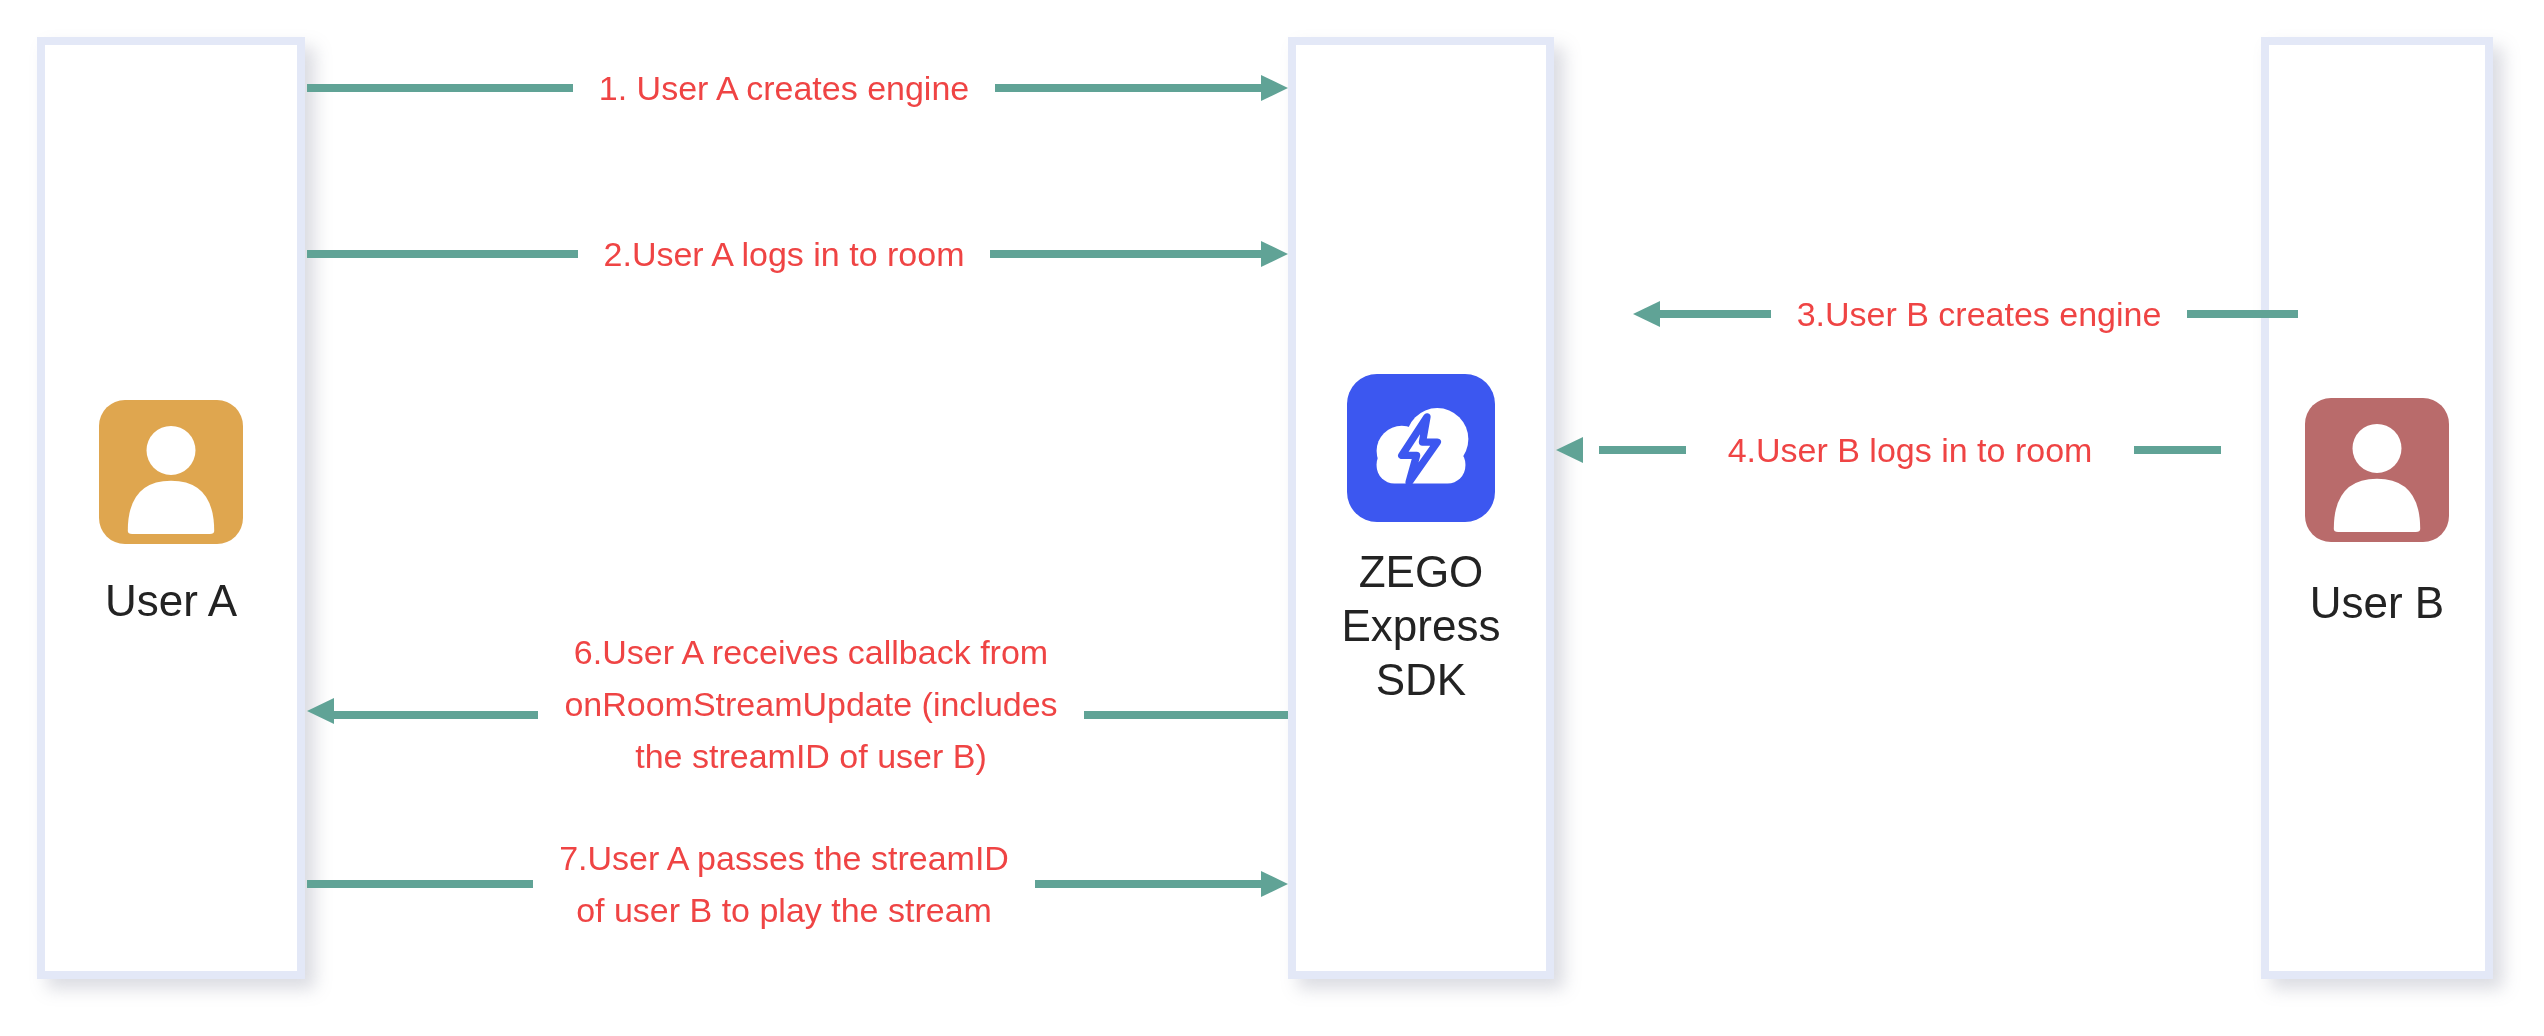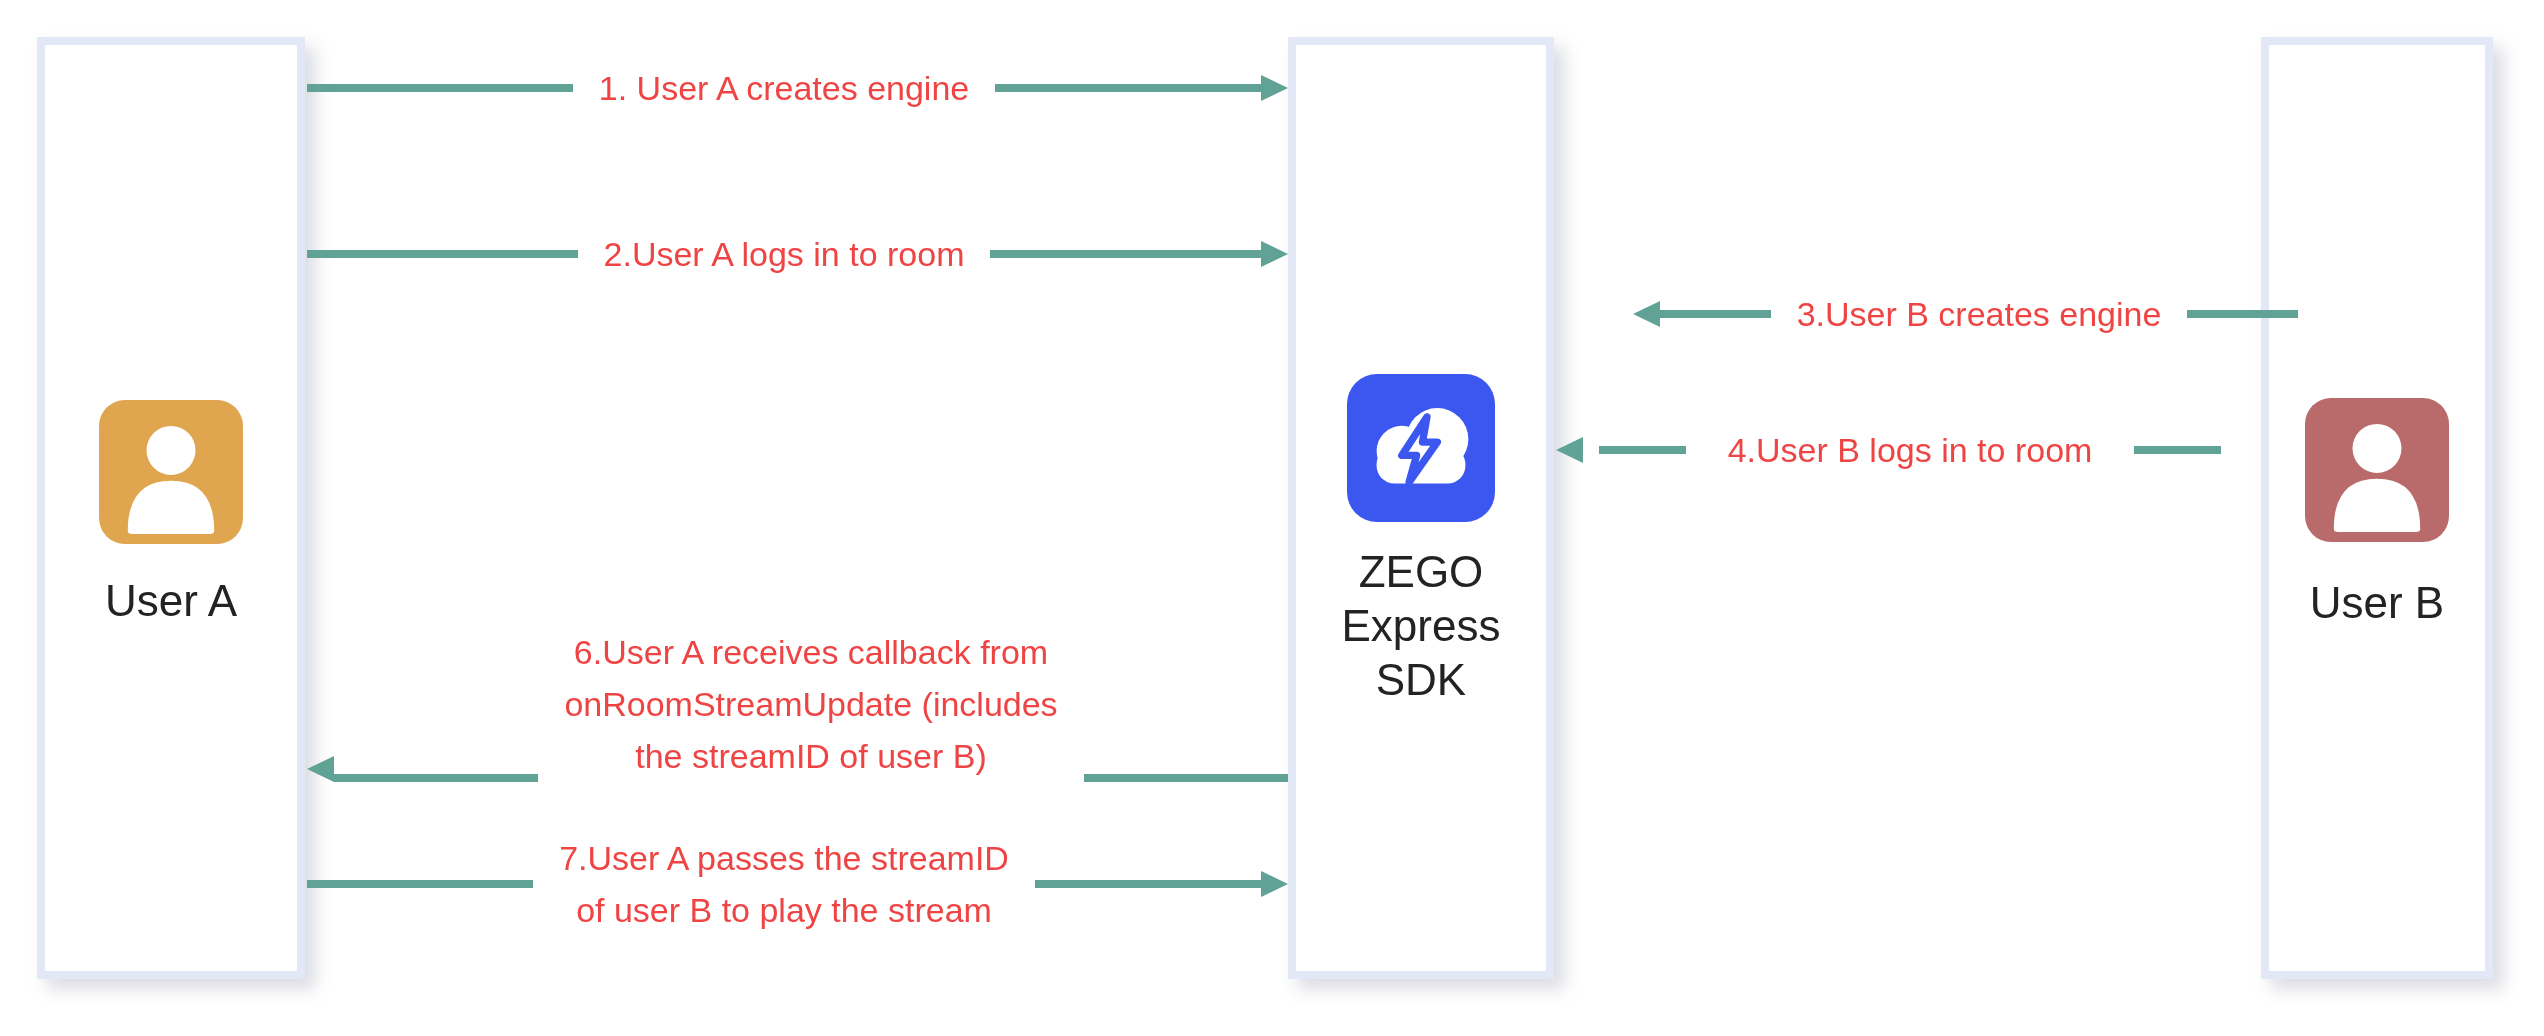--- a/index.html
+++ b/index.html
@@ -41,21 +41,21 @@
     padding:0 26px;text-align:center;white-space:pre;
   }
   .head-r{flex:0 0 auto;width:0;height:0;
     border-top:13px solid transparent;border-bottom:13px solid transparent;
     border-left:27px solid #60a396;}
   .head-l{flex:0 0 auto;width:0;height:0;
     border-top:13px solid transparent;border-bottom:13px solid transparent;
     border-right:27px solid #60a396;}
 
   
-  .arrow.firstline{align-items:flex-end;height:auto;}
+  .arrow.firstline{align-items:center;height:auto;}
   .arrow.firstline .seg{margin-top:22px;}
   .arrow.firstline .head-l,.arrow.firstline .head-r{margin-top:13px;}
 
   
   .a1{left:307px;top:62px;width:981px;}
   .a2{left:307px;top:228px;width:981px;}
   .a3{left:1633px;top:288px;width:665px;}
   .a4{left:1556px;top:424px;width:665px;gap:16px;}
   .a5{left:1556px;top:560px;width:665px;}
   .a6{left:307px;top:626px;width:981px;}

